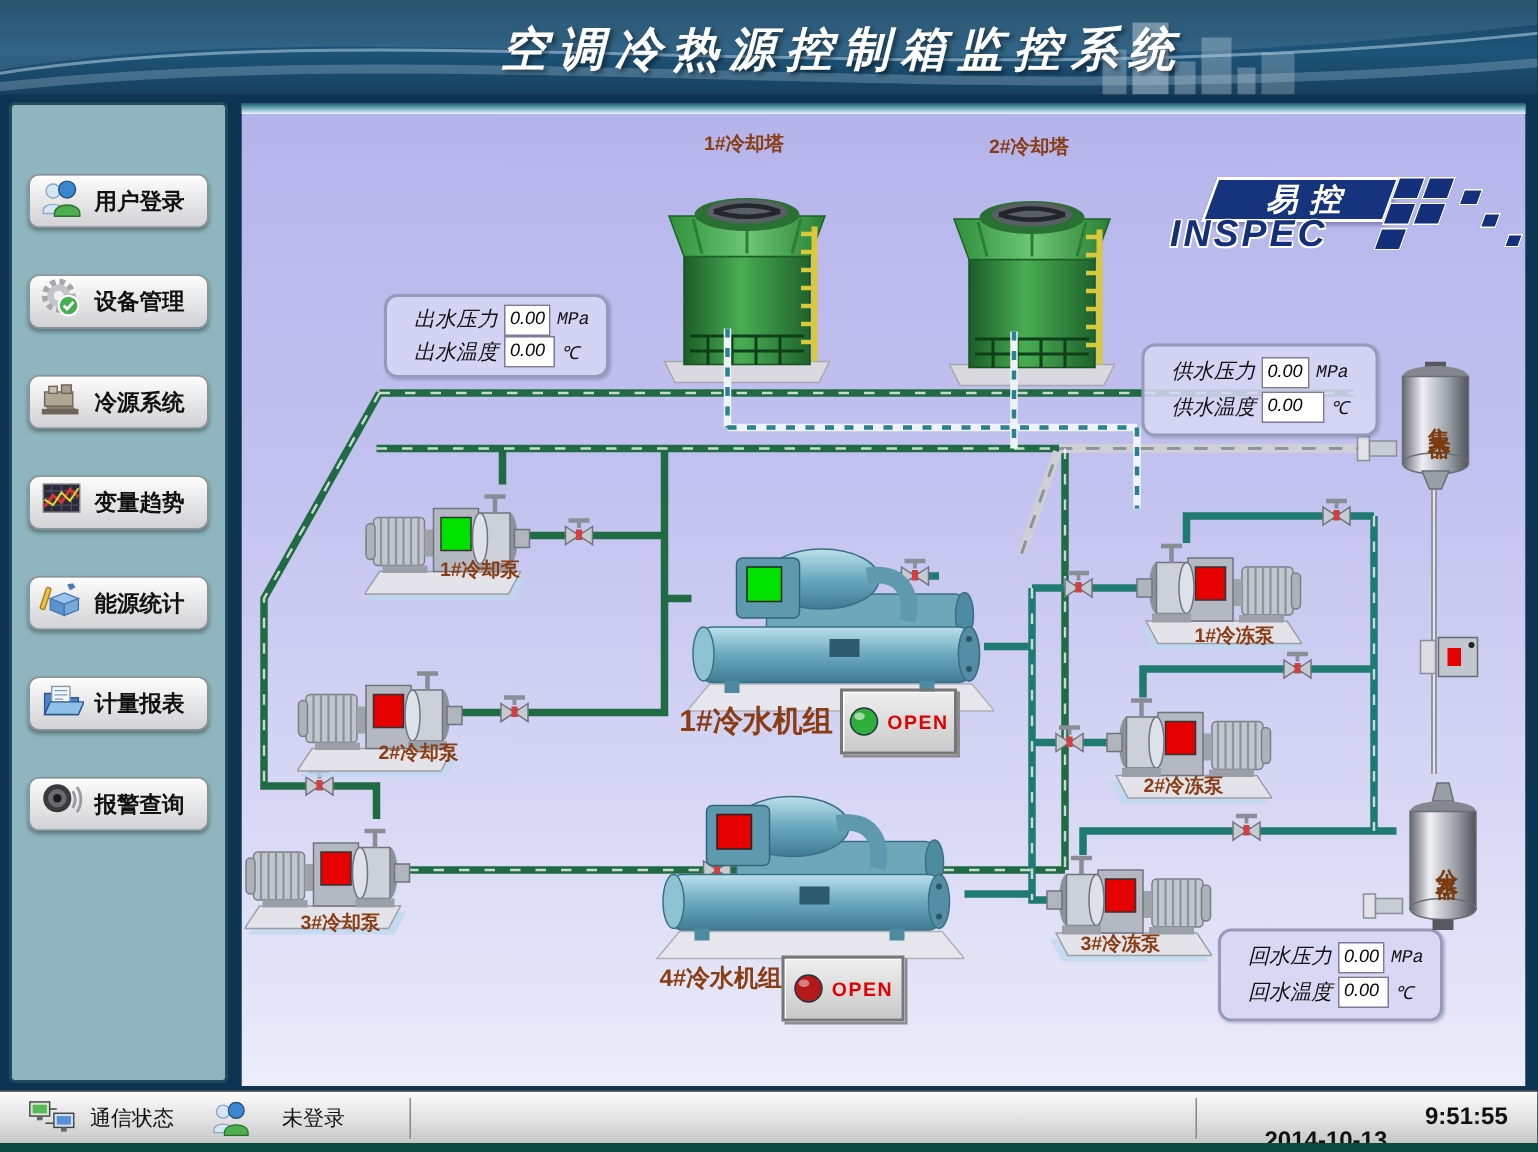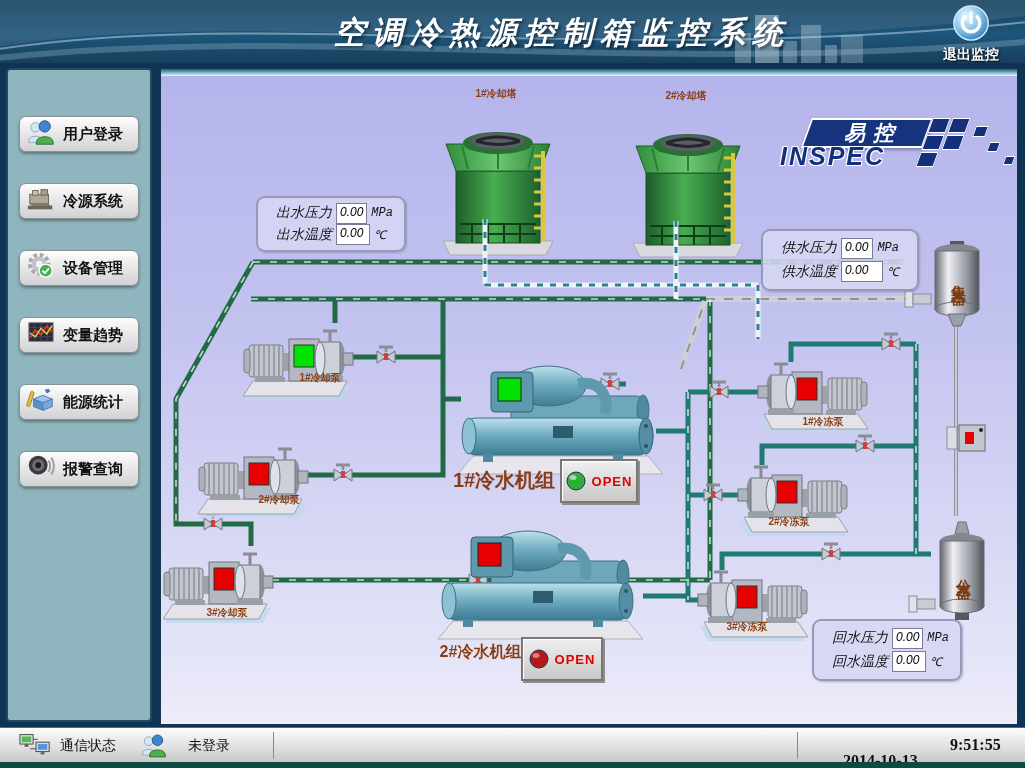--- a/index.html
+++ b/index.html
@@ -25,21 +25,21 @@
     background:linear-gradient(180deg,#fdfdfd 0%,#e9e9ea 45%,#d2d2d4 100%);
     box-shadow:0 2px 3px rgba(0,0,0,.35),inset 0 1px 0 #fff;
     display:flex;align-items:center;gap:7px;padding:0 6px;box-sizing:border-box;cursor:pointer;text-align:center;}
   .sbtn .lbl{font-size:15px;font-weight:bold;color:#111;white-space:nowrap;}
   
   .main{left:160px;top:68px;width:858px;height:657px;
     background:linear-gradient(180deg,#b4b4ec 0%,#c3c3f0 40%,#dcdcf6 78%,#ececfa 100%);
     border:1px solid #16354e;box-sizing:border-box;overflow:hidden;}
   .main-topstrip{left:0;top:0;width:858px;height:7px;
     background:linear-gradient(180deg,#1d6070 0%,#8cc2d0 60%,#eaf6fa 100%);}
-  .eq-label{color:#8a3c12;font-weight:bold;font-size:10px;text-align:center;white-space:nowrap;}
+  .eq-label{color:#8a3c12;font-weight:bold;font-size:13px;text-align:center;white-space:nowrap;}
   
   .panel{background:rgba(214,214,244,.88);border:2px solid #9898b8;border-radius:9px;
     box-shadow:1px 1px 2px rgba(120,120,160,.5);padding:4px 18px;box-sizing:border-box;
     display:flex;flex-direction:column;justify-content:space-evenly;font-style:italic;}
   .prow{display:flex;align-items:center;gap:4px;}
   .prow .pl{font-size:14px;color:#111;white-space:nowrap;}
   .prow .pv{width:52px;height:17px;background:#fff;border:1px solid #7a7a9a;
     font-size:12px;color:#000;padding:1px 3px;line-height:15px;}
   .prow .pu{font-size:12px;color:#111;font-family:"Liberation Mono","DejaVu Sans Mono",monospace;}
   
@@ -57,21 +57,21 @@
     border:2px solid #fff;transform:skewX(-20deg);box-shadow:2px 2px 3px rgba(40,40,90,.4);}
   .logo-cn{position:absolute;left:40px;top:3px;width:110px;text-align:center;color:#fff;
     font-size:21px;font-weight:bold;font-style:italic;letter-spacing:8px;}
   .logo-en{position:absolute;left:2px;top:26px;color:#14307a;font-size:25px;font-weight:bold;
     font-style:italic;letter-spacing:2px;
     text-shadow:-1px -1px 0 #fff,1px -1px 0 #fff,-1px 1px 0 #fff,1px 1px 0 #fff;}
   .chk{position:absolute;background:#14307a;border:1px solid #fff;transform:skewX(-20deg);}
   
   .statusbar{left:0;top:727px;width:1025px;height:35px;
     background:linear-gradient(180deg,#fbfbfb 0%,#e3e3e3 50%,#c6c6c6 100%);
-    border-top:1px solid #666;box-shadow:inset 0 1px 0 #fff;font-family:Liberation Serif, serif;}
+    border-top:1px solid #666;box-shadow:inset 0 1px 0 #fff;}
   .statusbar .txt{font-size:14px;color:#111;white-space:nowrap;}
   .vsep{width:1px;height:27px;background:#888;top:4px;}
   .company{font-size:19px;font-weight:bold;color:#111;}
   .dtime{font-size:16px;color:#111;font-weight:bold;}
   .bottomstrip{left:0;top:762px;width:1025px;height:6px;background:#0b4c42;}
 </style>
 </head>
 <body>
 
 <div class="abs header">
@@ -82,94 +82,86 @@
   </svg>
   <div class="abs skyline">
     <div class="sky" style="left:10px;width:16px;height:30px;"></div>
     <div class="sky" style="left:30px;width:24px;height:48px;background:rgba(190,208,220,.5);"></div>
     <div class="sky" style="left:58px;width:14px;height:22px;"></div>
     <div class="sky" style="left:76px;width:20px;height:38px;"></div>
     <div class="sky" style="left:100px;width:12px;height:18px;"></div>
     <div class="sky" style="left:116px;width:22px;height:28px;background:rgba(190,208,220,.3);"></div>
   </div>
   <div class="abs title">空调冷热源控制箱监控系统</div>
-  <div class="abs exit-btn">
-    <span>
-      <svg viewBox="0 0 40 40" width="38" height="38">
-        <defs>
-            <radialGradient id="pwr" cx="35%" cy="30%" r="80%">
-          <stop offset="0" stop-color="#eaf7ff"></stop>
-              <stop offset=".5" stop-color="#8cc8ec"></stop>
-          <stop offset="1" stop-color="#2678b4"></stop>
-            </radialGradient>
-          </defs>
-        <circle cx="20" cy="20" r="18" fill="url(#pwr)" stroke="#d8eefc" stroke-width="1.5"></circle>
-        <path d="M20 9.5 V19.5" stroke="#fff" stroke-width="3.6" stroke-linecap="round"></path>
-        <path d="M13.5 13.5 a9.2 9.2 0 1 0 13 0" fill="none" stroke="#fff" stroke-width="3.6" stroke-linecap="round"></path>
-      </svg>
-    </span>
-    <div class="exit-label">退出监控</div>
-  </div>
 </div>
 
 <div class="abs sidebar">
 
   <div class="sbtn">
     <span><svg viewBox="0 0 32 30" width="30" height="30">
       <circle cx="10" cy="10" r="5" fill="#d7e6f4" stroke="#8aa8c8"></circle>
       <path d="M3 24 c0-6 14-6 14 0 v2 H3 z" fill="#d7e6f4" stroke="#8aa8c8"></path>
       <circle cx="20" cy="9" r="6" fill="#3f86d2" stroke="#23527e"></circle>
       <path d="M11 26 c0-8 18-8 18 0 v2 H11 z" fill="#4cae4c" stroke="#2e6e2e"></path>
         </svg></span>
     <span class="lbl">用户登录</span>
+  </div>
+
+  <div class="sbtn">
+    <span><svg viewBox="0 0 32 30" width="30" height="30">
+      <circle cx="14" cy="13" r="9" fill="none" stroke="#a8a8ac" stroke-width="6" stroke-dasharray="3.5 2.6"></circle>
+      <circle cx="14" cy="13" r="8" fill="#c4c4c8"></circle>
+      <circle cx="14" cy="13" r="3.5" fill="#f2f2f4"></circle>
+      <circle cx="21" cy="20" r="7" fill="#45b04f" stroke="#fff" stroke-width="1.5"></circle>
+      <path d="M17.5 20 l2.5 2.5 4.5-5" stroke="#fff" stroke-width="2" fill="none"></path>
+        </svg></span>
+    <span class="lbl">设备管理</span>
   </div>
 
   <div class="sbtn">
     <span><svg viewBox="0 0 32 30" width="30" height="30">
       <polygon points="4,20 24,20 28,24 8,24" fill="#8a8070"></polygon>
       <rect x="4" y="10" width="20" height="10" fill="#b0a894" stroke="#6e665a"></rect>
       <rect x="7" y="6" width="6" height="5" fill="#c8c0ac" stroke="#6e665a"></rect>
       <rect x="16" y="5" width="7" height="6" fill="#a89e88" stroke="#6e665a"></rect>
       <rect x="2" y="22" width="26" height="4" fill="#6e665a"></rect>
         </svg></span>
     <span class="lbl">冷源系统</span>
   </div>
 
   <div class="sbtn">
     <span><svg viewBox="0 0 32 30" width="30" height="30">
-      <circle cx="14" cy="13" r="9" fill="none" stroke="#a8a8ac" stroke-width="6" stroke-dasharray="3.5 2.6"></circle>
-      <circle cx="14" cy="13" r="8" fill="#c4c4c8"></circle>
-      <circle cx="14" cy="13" r="3.5" fill="#f2f2f4"></circle>
-      <circle cx="21" cy="20" r="7" fill="#45b04f" stroke="#fff" stroke-width="1.5"></circle>
-      <path d="M17.5 20 l2.5 2.5 4.5-5" stroke="#fff" stroke-width="2" fill="none"></path>
-        </svg></span>
-    <span class="lbl">设备管理</span>
-  </div>
-
-  <div class="sbtn">
-    <span><svg viewBox="0 0 32 30" width="30" height="30">
       <rect x="3" y="4" width="26" height="20" fill="#2a2a3a" stroke="#888"></rect>
       <path d="M3 9 H29 M3 14 H29 M3 19 H29 M9 4 V24 M16 4 V24 M23 4 V24" stroke="#4a4a5e" stroke-width="1"></path>
       <polyline points="4,20 10,12 16,17 22,8 28,13" fill="none" stroke="#e03030" stroke-width="2"></polyline>
       <polyline points="4,15 10,19 16,10 22,16 28,7" fill="none" stroke="#ddd330" stroke-width="1.5"></polyline>
         </svg></span>
     <span class="lbl">变量趋势</span>
   </div>
 
   <div class="sbtn">
     <span><svg viewBox="0 0 32 30" width="30" height="30">
       <polygon points="8,14 18,10 28,14 18,18" fill="#9cc4ea" stroke="#4a7ab0"></polygon>
       <polygon points="8,14 18,18 18,26 8,22" fill="#5a92d0" stroke="#4a7ab0"></polygon>
       <polygon points="28,14 18,18 18,26 28,22" fill="#77aada" stroke="#4a7ab0"></polygon>
       <rect x="3" y="6" width="3.4" height="16" rx="1" fill="#f0c040" stroke="#a08020" transform="rotate(18 5 14)"></rect>
       <polygon points="20,4 24,3 26,6 22,8" fill="#4a7ab0"></polygon>
         </svg></span>
     <span class="lbl">能源统计</span>
   </div>
 
+  <div class="sbtn">
+    <span><svg viewBox="0 0 32 30" width="30" height="30">
+      <path d="M4 10 h10 l3 3 h11 v12 H4 z" fill="#4a86c8" stroke="#2a5688"></path>
+      <rect x="9" y="5" width="13" height="12" fill="#f4f8fc" stroke="#8899aa"></rect>
+      <path d="M11 8 h9 M11 11 h9 M11 14 h6" stroke="#7a9ac0"></path>
+      <path d="M4 25 l4-9 h24 l-4 9 z" fill="#8ec0ea" stroke="#2a5688"></path>
+        </svg></span>
+    <span class="lbl">计量报表</span>
+  </div>
 
   <div class="sbtn">
     <span><svg viewBox="0 0 32 30" width="30" height="30">
       <circle cx="13" cy="13" r="10" fill="#3a3a3e"></circle>
       <circle cx="13" cy="13" r="6.5" fill="#6a6a70"></circle>
       <circle cx="13" cy="13" r="3" fill="#1a1a1e"></circle>
       <path d="M24 8 a12 12 0 0 1 0 12 M27 5 a16 16 0 0 1 0 18" fill="none" stroke="#9a9aa0" stroke-width="2"></path>
         </svg></span>
     <span class="lbl">报警查询</span>
   </div>
@@ -567,21 +559,21 @@
   <div class="abs eq-label" style="left:541px;top:551px;width:90px;">3#冷冻泵</div>
 
   <div class="abs eq-label" style="left:288px;top:398px;width:110px;font-size:20px;">1#冷水机组</div>
   <div class="abs openbtn" style="left:399px;top:390px;width:74px;height:40px;">
     <svg width="20" height="20" viewBox="0 0 20 20">
       <circle cx="10" cy="10" r="9" fill="#2fae3a" stroke="#234"></circle>
       <ellipse cx="7" cy="6.5" rx="3.5" ry="2.5" fill="rgba(255,255,255,.55)"></ellipse>
     </svg>
     <span class="ot">OPEN</span>
   </div>
-  <div class="abs eq-label" style="left:262px;top:573px;width:115px;font-size:16px;">2#冷水机组</div>
+  <div class="abs eq-label" style="left:262px;top:573px;width:115px;font-size:16px;">4#冷水机组</div>
   <div class="abs openbtn" style="left:360px;top:568px;width:78px;height:40px;">
     <svg width="20" height="20" viewBox="0 0 20 20">
       <circle cx="10" cy="10" r="9" fill="#b51a1a" stroke="#234"></circle>
       <ellipse cx="7" cy="6.5" rx="3.5" ry="2.5" fill="rgba(255,255,255,.45)"></ellipse>
     </svg>
     <span class="ot">OPEN</span>
   </div>
 </div>
 
 <div class="abs statusbar">

